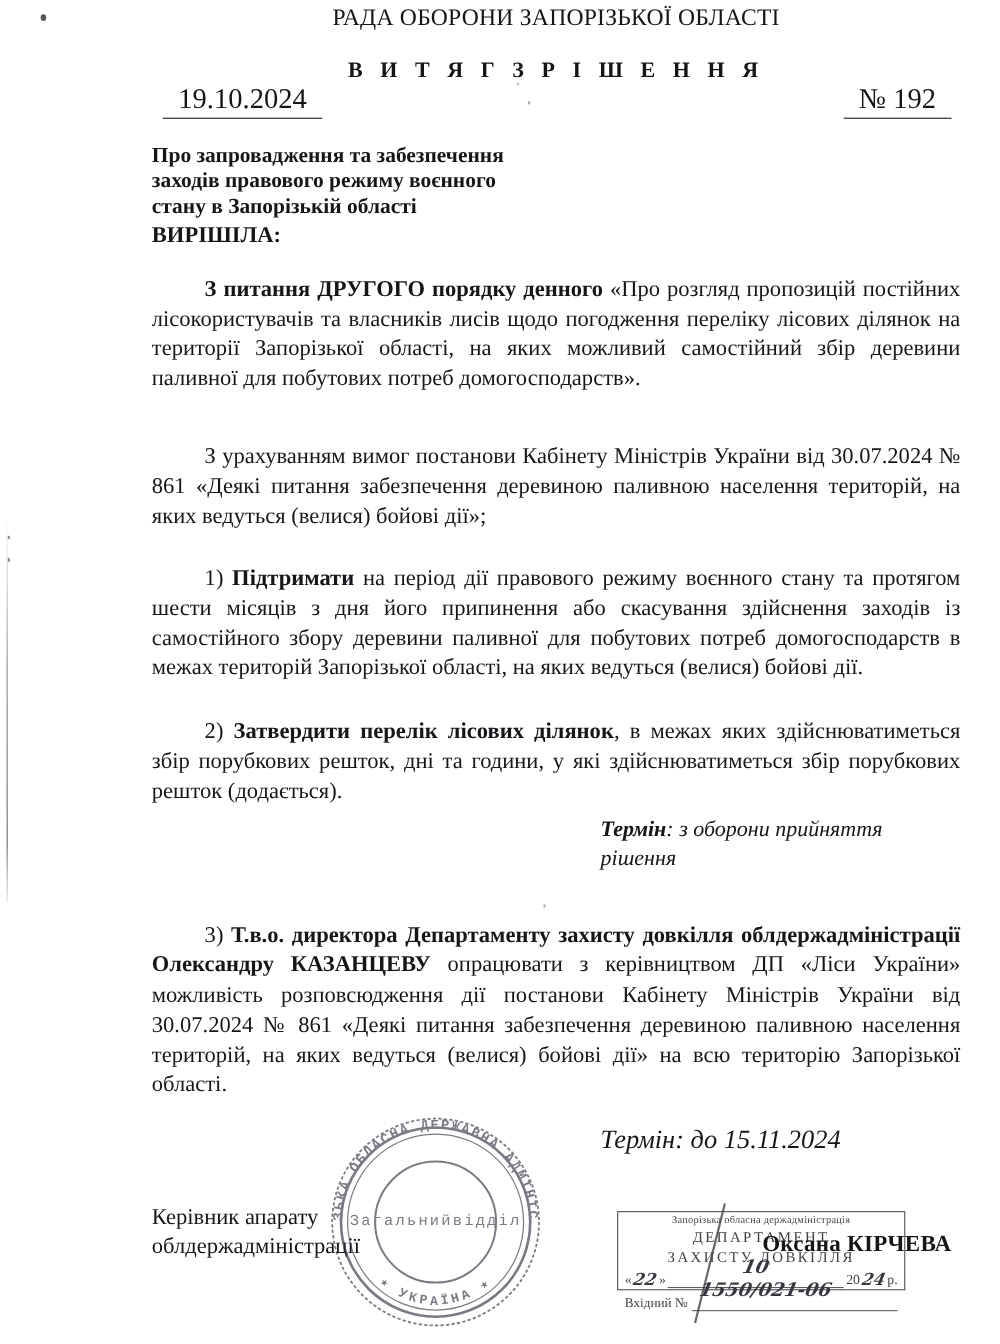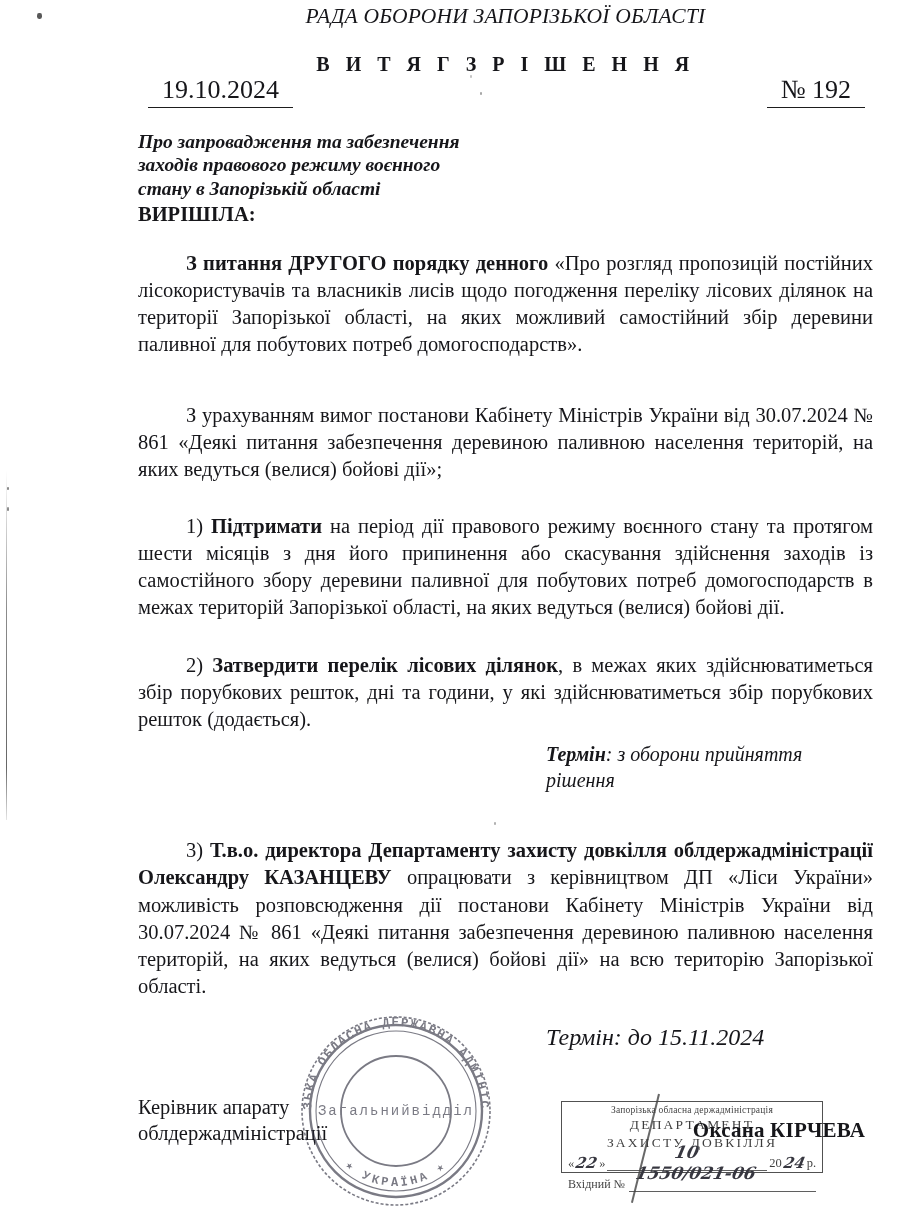--- a/index.html
+++ b/index.html
@@ -46,21 +46,20 @@
     top: 0;
     width: 735px;
   }
 
   .org-title {
     text-align: center;
     font-size: 21.5px;
     letter-spacing: .2px;
     margin-top: 4px;
     white-space: nowrap;
-    font-style: italic;
   }
 
   .doc-kind {
     text-align: center;
     font-weight: bold;
     font-size: 20px;
     letter-spacing: 5.5px;
     margin-top: 24px;
   }
 
@@ -77,21 +76,20 @@
   }
   .meta-date { margin-left: 10px; }
   .meta-number { margin-right: 8px; }
 
   .subject {
     margin-top: 22px;
     font-weight: bold;
     font-size: 19.5px;
     line-height: 1.22;
     width: 330px;
-    font-style: italic;
   }
 
   p.body {
     font-size: 20.5px;
     line-height: 1.32;
     text-align: justify;
     text-indent: 48px;
     margin: 0;
   }
   p.gap-lg { margin-top: 30px; }

